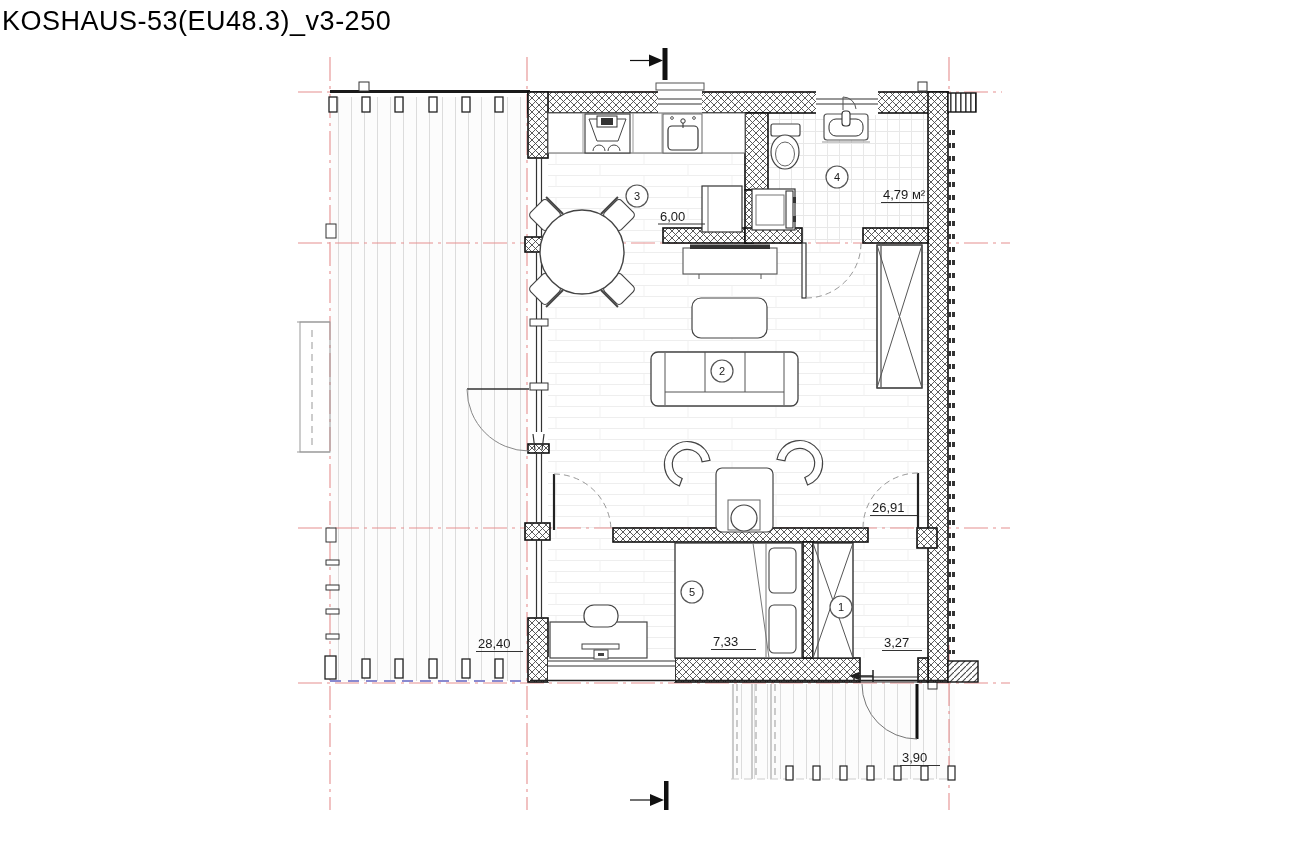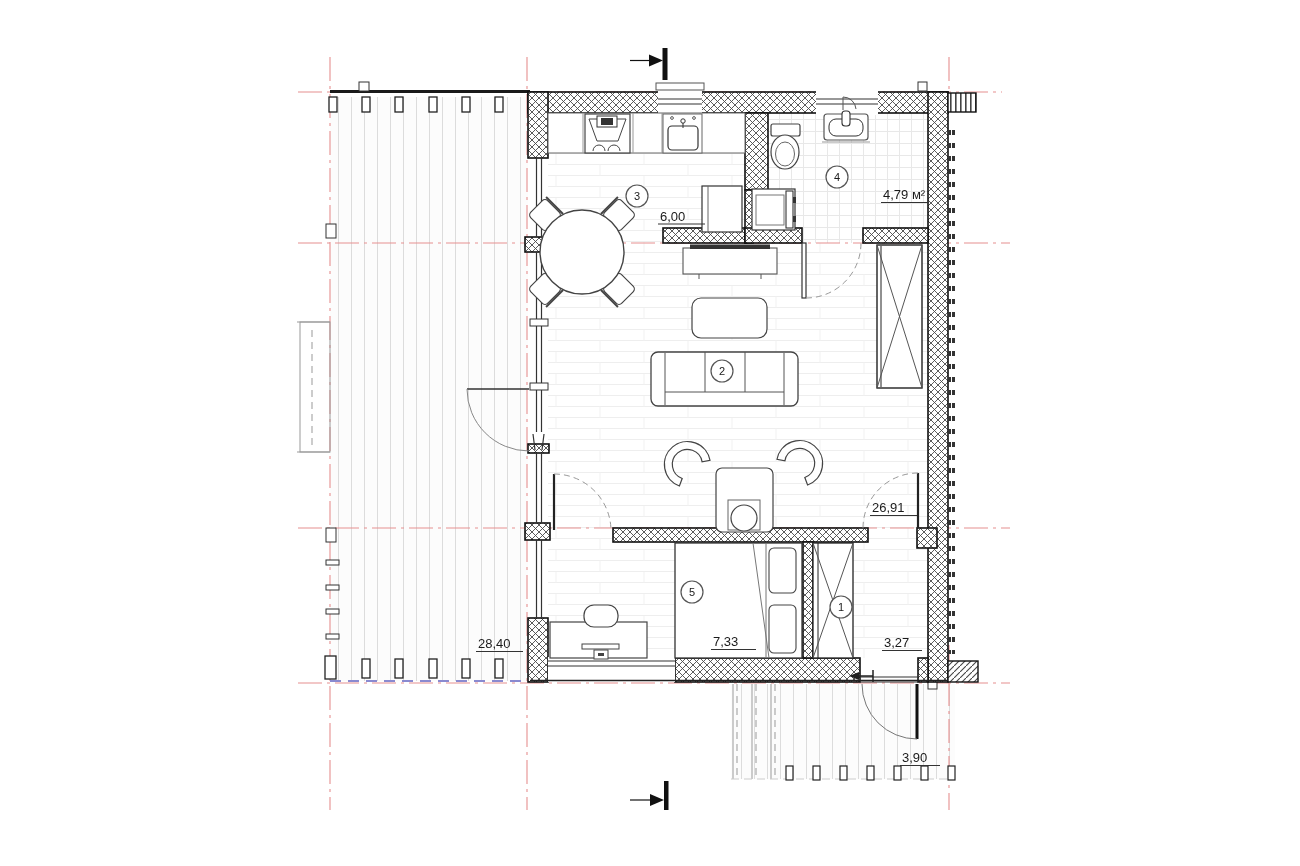--- a/index.html
+++ b/index.html
@@ -7,20 +7,21 @@
          font-family:"Liberation Sans",sans-serif;}
   .title{position:absolute;left:2px;top:6px;font-size:27px;color:#000;letter-spacing:0.5px;white-space:nowrap;}
   svg text{font-family:"Liberation Sans",sans-serif;fill:#1a1a1a;}
   .dim{font-size:13px;}
   .roomnum{font-size:11px;}
 </style>
 </head>
 <body>
 
 <div class="stage">
+  <div class="title">KOSHAUS-53(EU48.3)_v3-250</div>
 
   <svg width="1300" height="866" viewBox="0 0 1300 866" style="position:absolute;left:0;top:0;" xmlns="http://www.w3.org/2000/svg">
     <defs>
       <pattern id="xh" width="7" height="7" patternUnits="userSpaceOnUse">
         <rect width="7" height="7" fill="#ffffff"></rect>
         <path d="M0,0 L7,7 M7,0 L0,7" stroke="#4a4a4a" stroke-width="0.9"></path>
       </pattern>
       <pattern id="deckp" width="13" height="13" patternUnits="userSpaceOnUse">
         <rect width="13" height="13" fill="#fcfcfc"></rect>
         <path d="M0.5,0 V13" stroke="#dcdcdc" stroke-width="1"></path>

